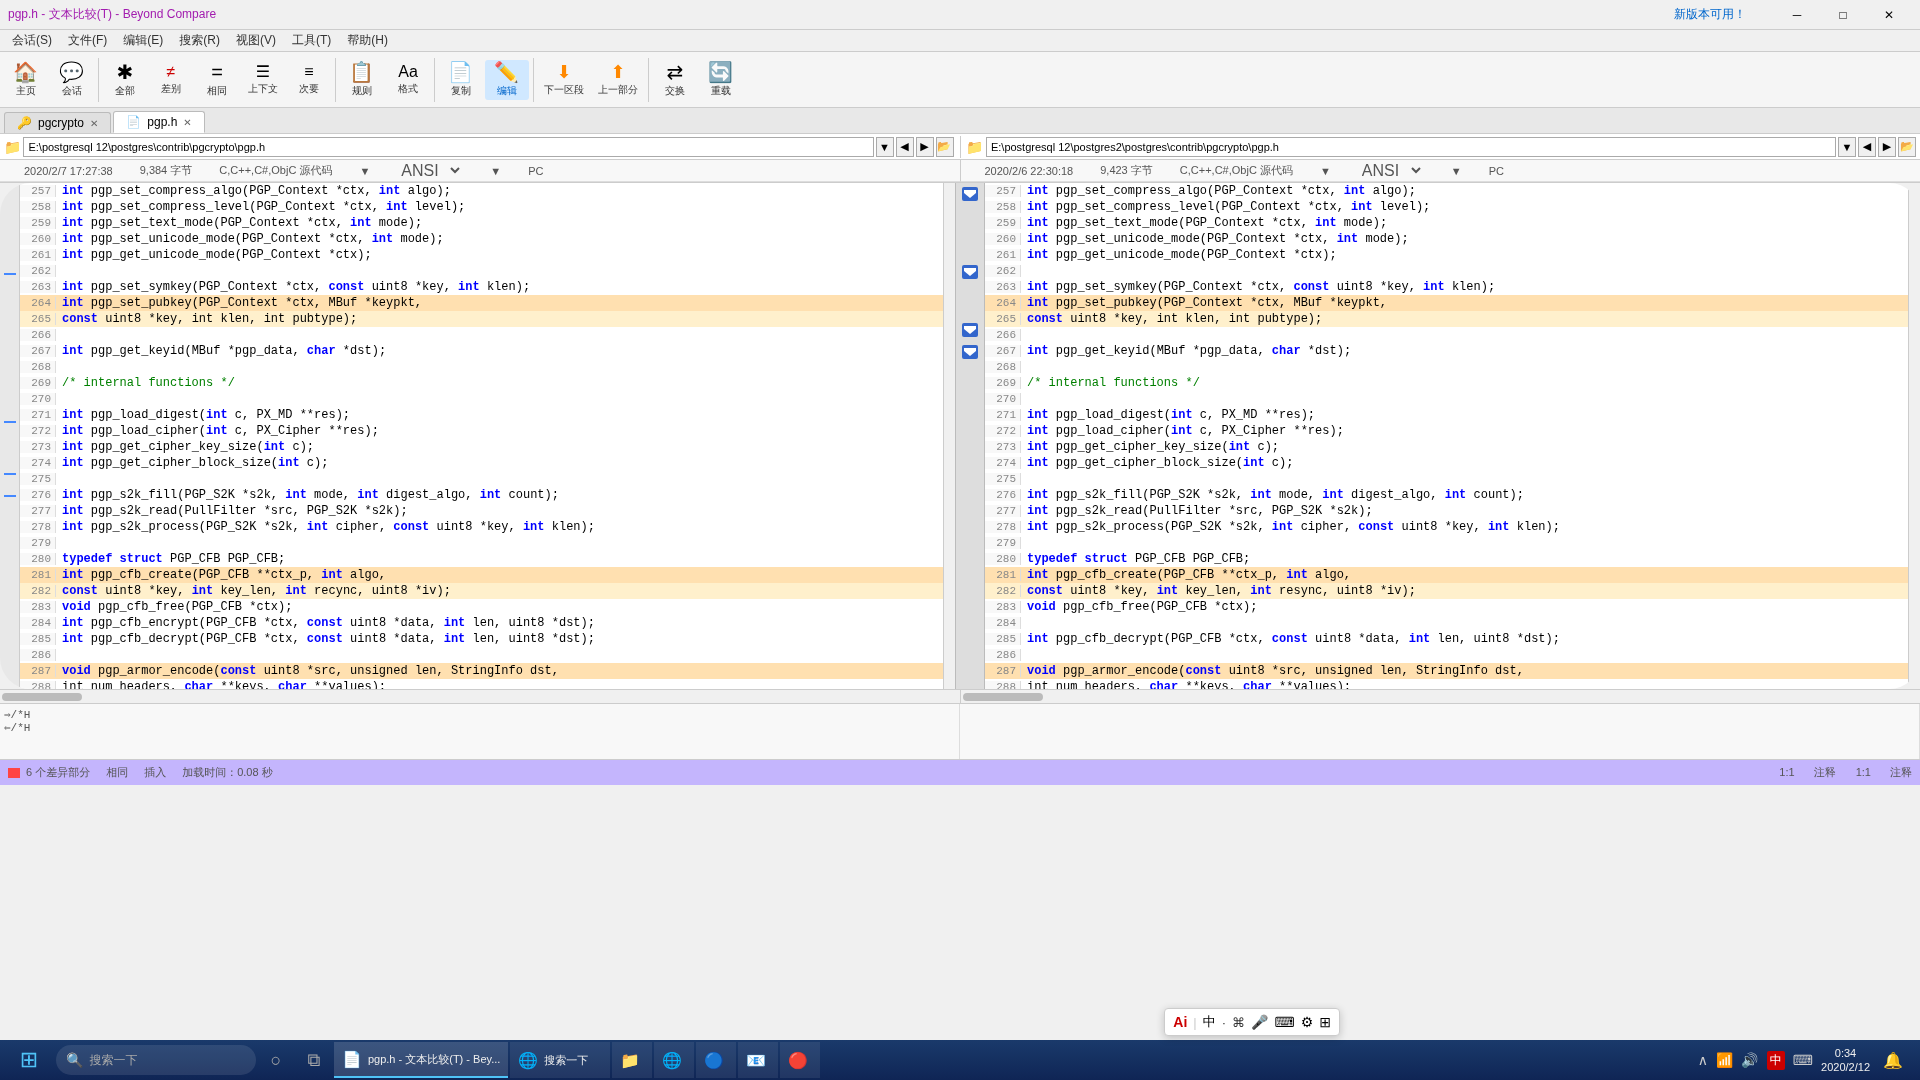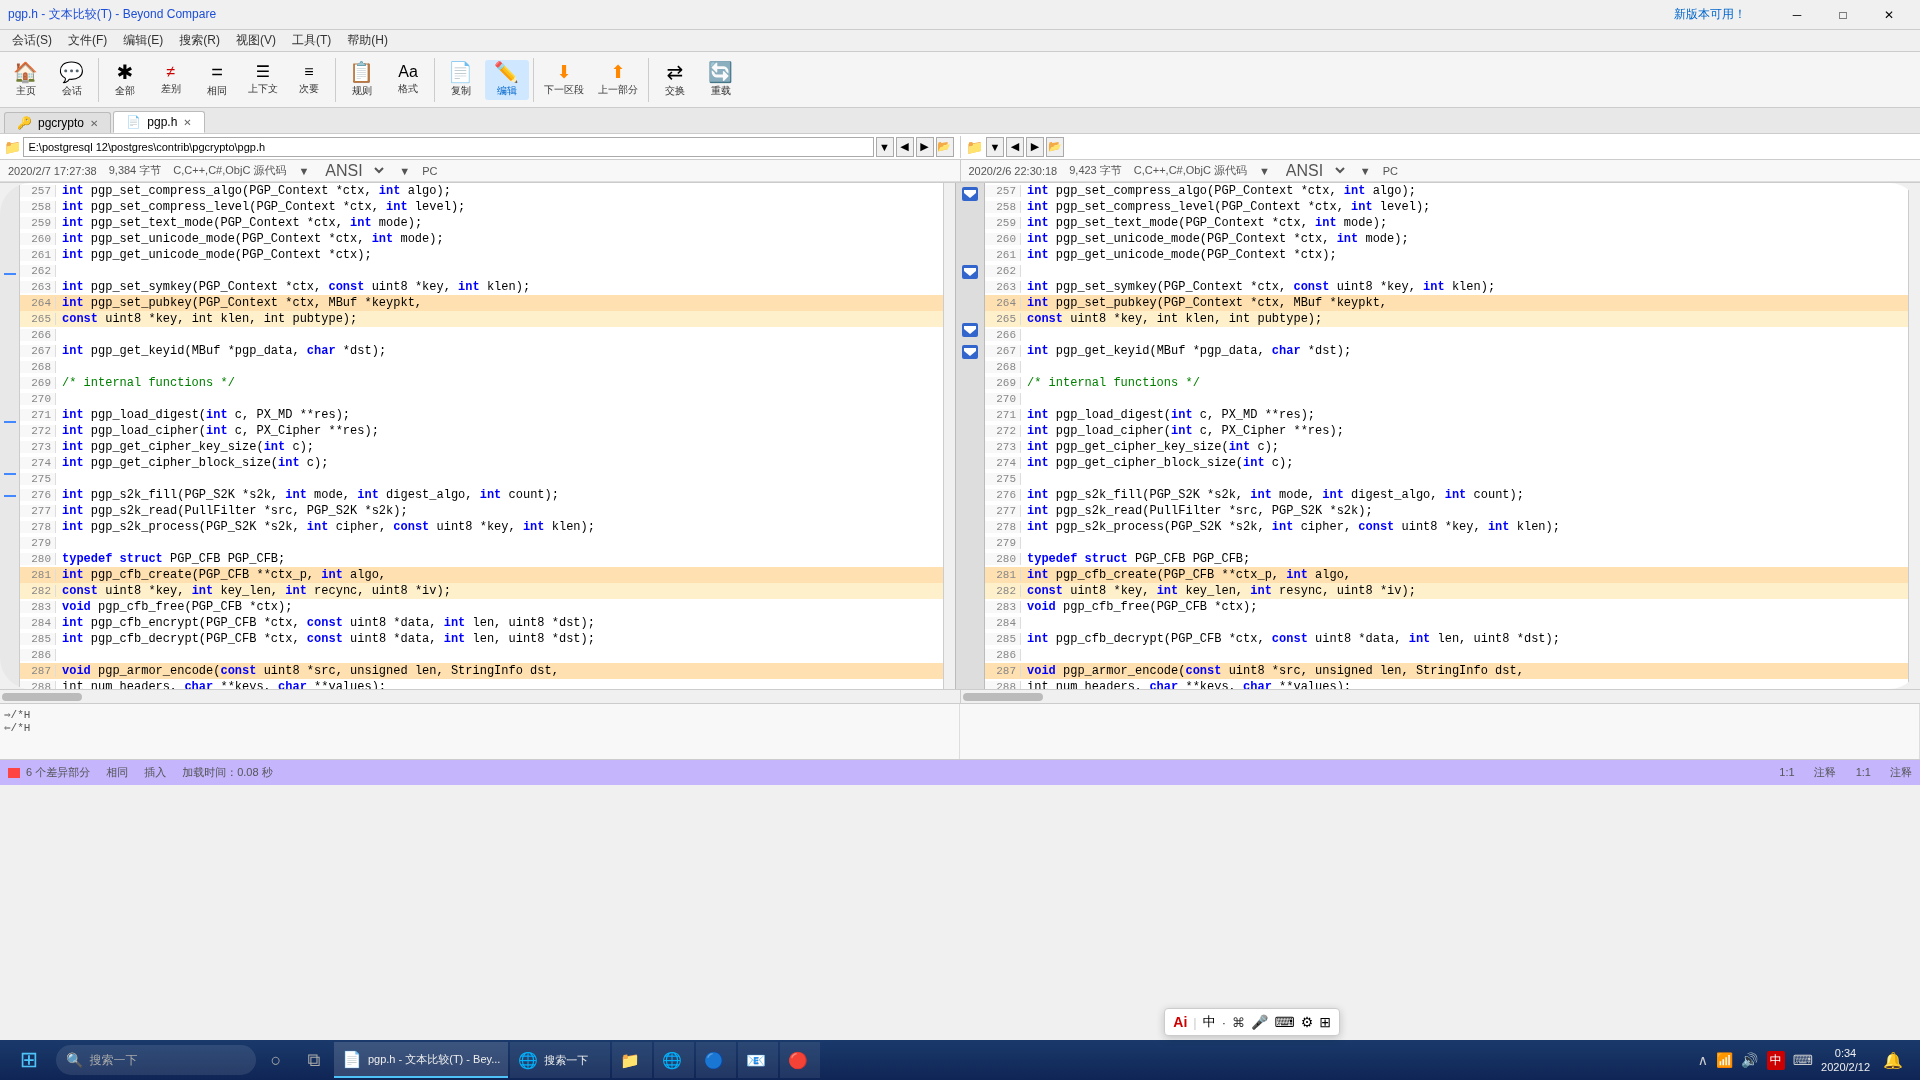--- a/index.html
+++ b/index.html
@@ -88,25 +88,25 @@
     }
     .addr-btn { width: 18px; height: 20px; display: flex; align-items: center; justify-content: center; cursor: pointer; font-size: 11px; border: 1px solid #aaa; background: #f0f0f0; }
     .addr-separator { width: 1px; height: 22px; background: #ccc; }
 
     
     .fileinfo-bar {
       background: #f8f8f8;
       height: 22px;
       display: flex;
       align-items: center;
-      padding: 0 8px;
+      padding: 0 24px;
       border-bottom: 1px solid #ddd;
       font-size: 11px;
       color: #555;
-      gap: 12px;
+      gap: 27px;
     }
     .encoding-select {
       font-size: 16px;
       border: none;
       background: transparent;
       cursor: pointer;
       color: #555;
     }
 
     
@@ -292,21 +292,21 @@
       gap: 6px;
       font-size: 13px;
       box-shadow: 0 2px 8px rgba(0,0,0,0.2);
       z-index: 2000;
     }
   </style>
 </head>
 <body>
 
 <div id="titlebar">
-  <div style="font-size:12px;color:#1d4ed8;">pgp.h - 文本比较(T) - Beyond Compare</div>
+  <div style="font-size:12px;color:#a21caf;">pgp.h - 文本比较(T) - Beyond Compare</div>
   <div style="display:flex;align-items:center;gap:8px;">
     <span style="color:#0066cc;font-size:12px;cursor:pointer;margin-right:20px;">新版本可用！</span>
     <div style="display:flex;">
       <div class="win-btn">─</div>
       <div class="win-btn">□</div>
       <div class="win-btn close">✕</div>
     </div>
   </div>
 </div>
 
@@ -406,20 +406,21 @@
     <span style="font-size:14px;">📁</span>
     <input class="addr-input" type="text" value="E:\postgresql 12\postgres\contrib\pgcrypto\pgp.h" style="">
     <button class="addr-btn">▼</button>
     <button class="addr-btn">◀</button>
     <button class="addr-btn">▶</button>
     <button class="addr-btn">📂</button>
   </div>
   <div class="addr-separator"></div>
   <div class="addr-section">
     <span style="font-size:14px;">📁</span>
+    <input class="addr-input" type="text" value="E:\postgresql 12\postgres2\postgres\contrib\pgcrypto\pgp.h" style="">
     <button class="addr-btn">▼</button>
     <button class="addr-btn">◀</button>
     <button class="addr-btn">▶</button>
     <button class="addr-btn">📂</button>
   </div>
 </div>
 
 <div style="display:flex;border-bottom:1px solid #ccc;">
   <div class="fileinfo-bar" style="flex:1;border-right:1px solid #ccc;">
     <span>2020/2/7  17:27:38</span>

